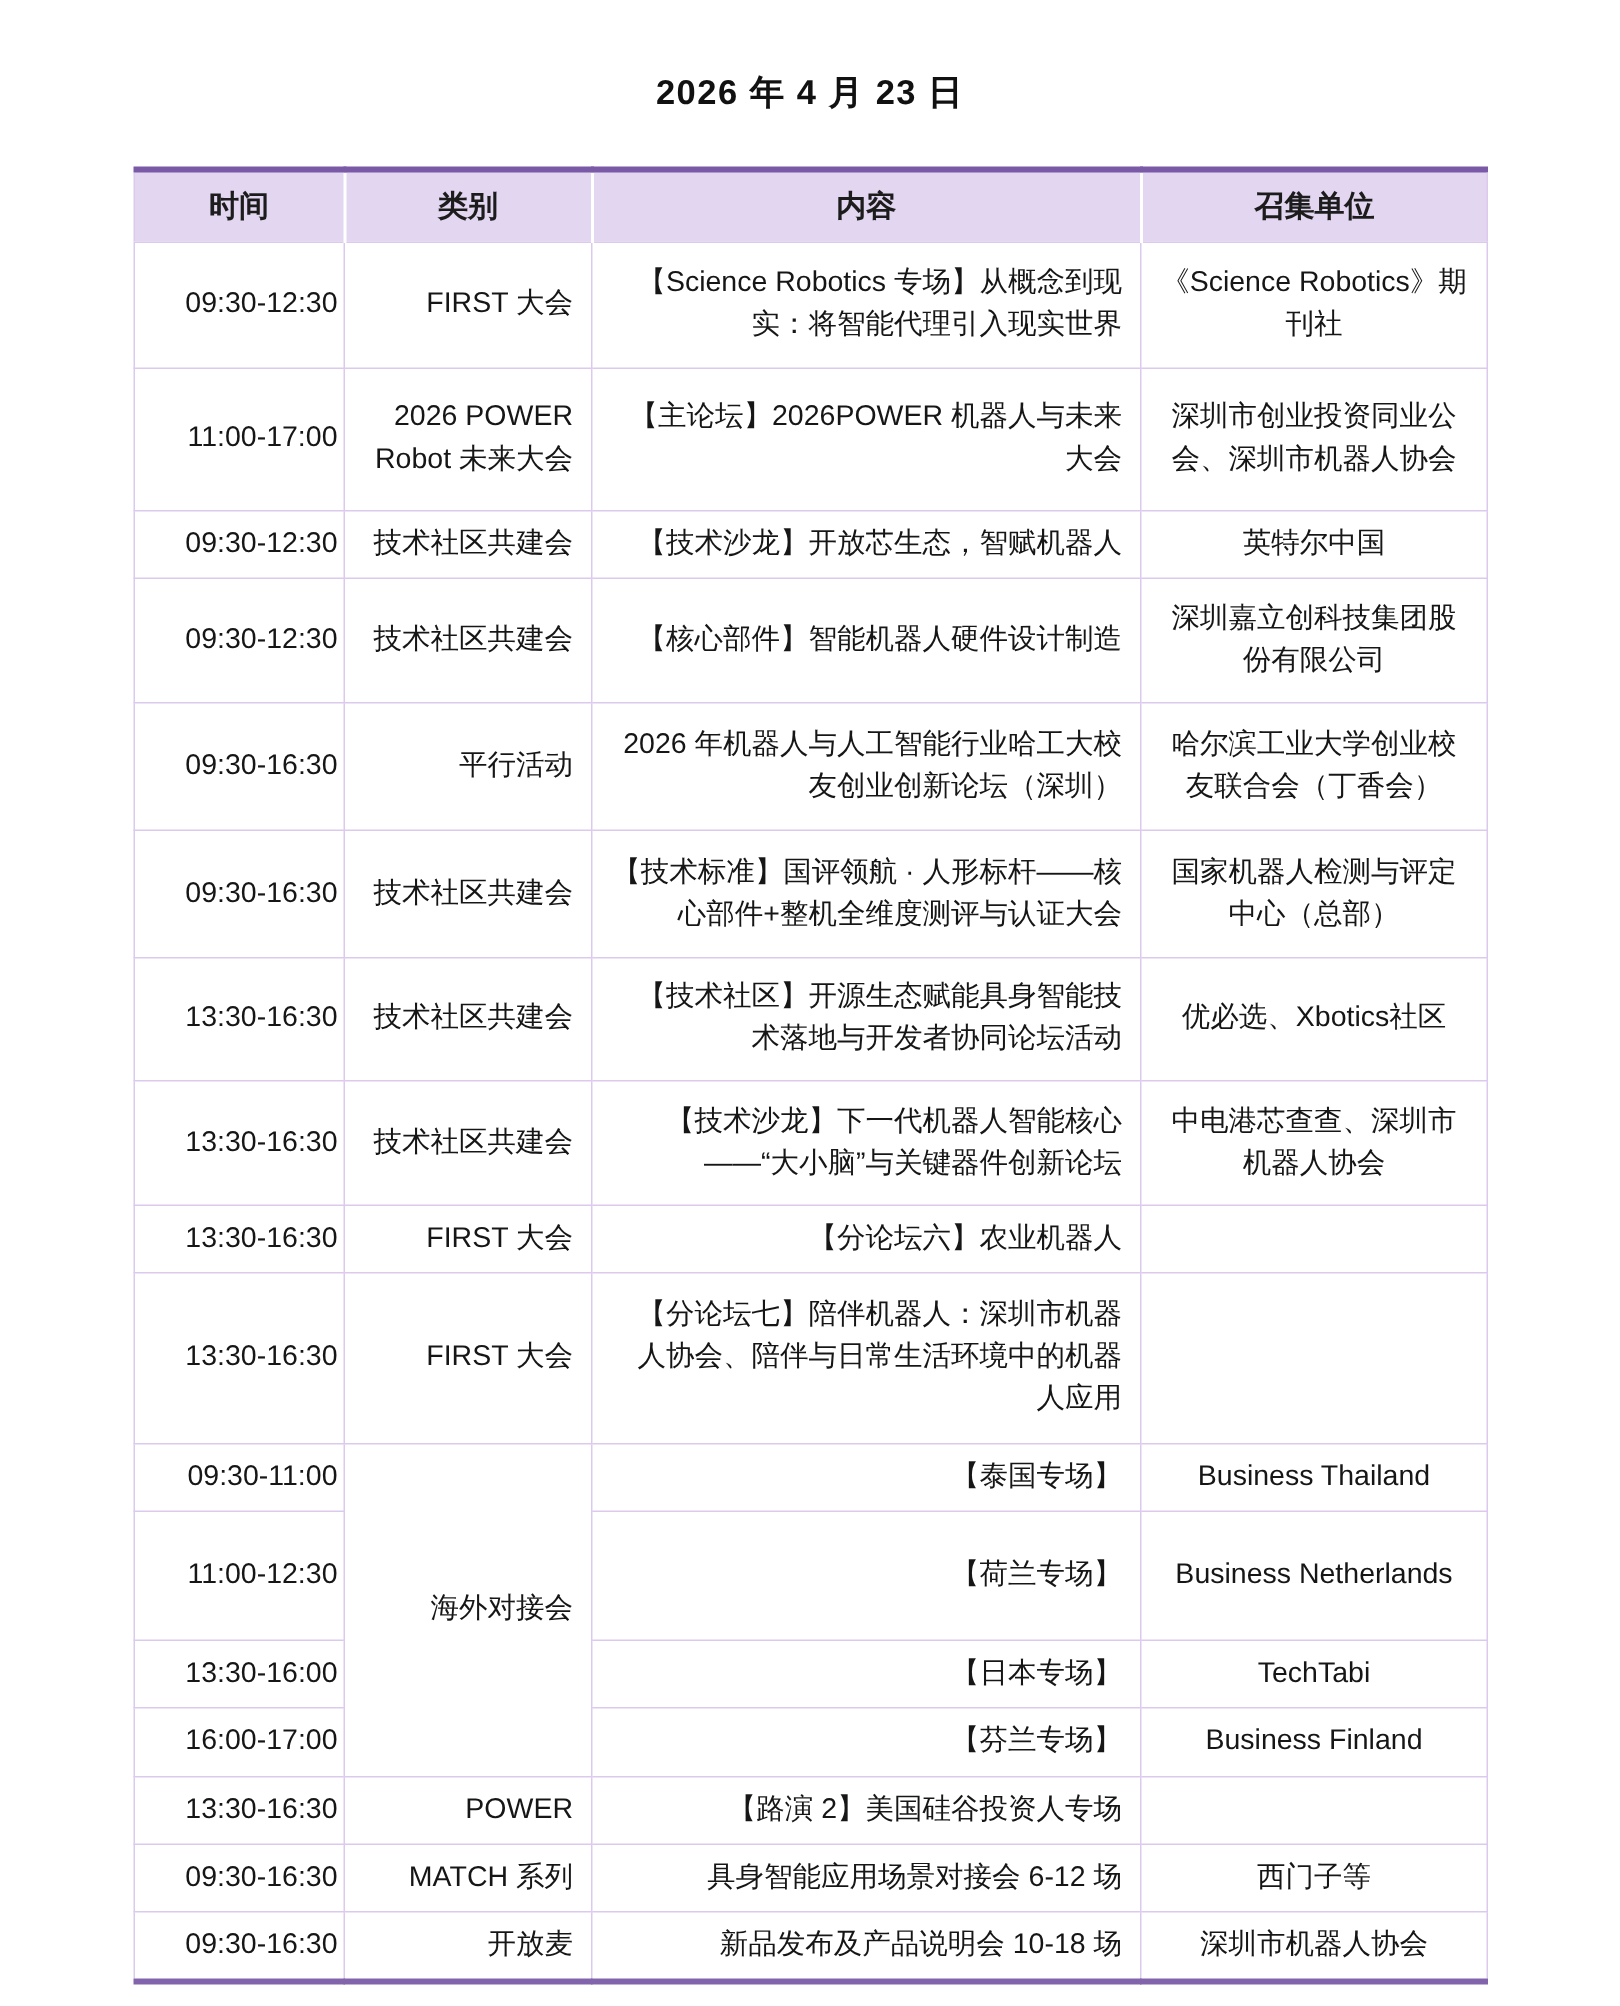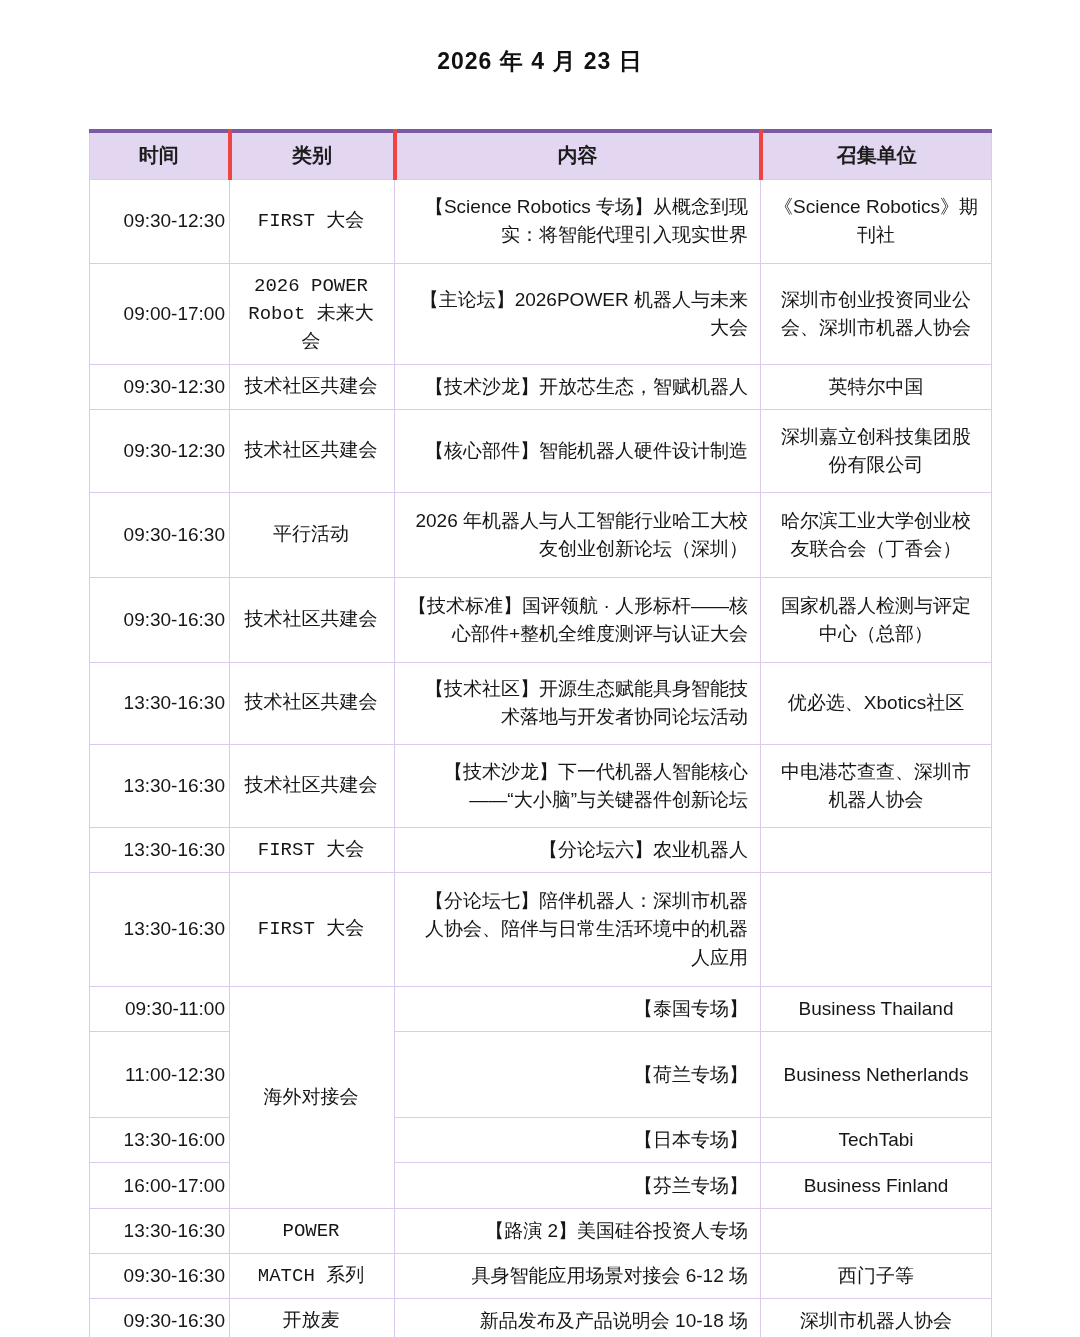--- a/index.html
+++ b/index.html
@@ -12,21 +12,21 @@
   .page {
     position: relative;
     width: 1080px;
     height: 1337px;
     background: #ffffff;
     overflow: hidden;
   }
   .page-title {
     margin: 0;
     padding-top: 46px;
-    padding-bottom: 52px;
+    padding-bottom: 34px;
     text-align: center;
     font-size: 23px;
     font-weight: bold;
     letter-spacing: 1px;
     color: #111111;
   }
   table.schedule {
     border-collapse: collapse;
     table-layout: fixed;
     margin-left: 89px;
@@ -40,40 +40,40 @@
   col.col-category { width: 165px; }
   col.col-content { width: 366px; }
   col.col-organizer { width: 231px; }
   th {
     background: #e3d6f0;
     font-size: 20px;
     font-weight: bold;
     color: #1c1c1c;
     height: 48px;
     padding: 8px 6px;
-    border-left: 4px solid #ef4444;
+    border-left: 2px solid #ef4444;
     border-right: 2px solid #ffffff;
     border-bottom: 1px solid #dcc9ee;
     text-align: center;
     vertical-align: middle;
   }
   th:first-child { border-left: none; }
   th:last-child { border-right: none; font-family: Liberation Serif, serif; }
   td {
     border: 1px solid #dcc9ee;
     font-size: 19px;
     line-height: 1.48;
     padding: 8px 12px;
     vertical-align: middle;
     color: #161616;
     font-weight: 500;
     word-break: break-word;
   }
   td.c-time { text-align: right; padding: 8px 4px; white-space: nowrap; }
-  td.c-cat { text-align: center; padding-left: 10px; font-family: Liberation Mono, monospace; }
+  td.c-cat { text-align: right; padding-left: 10px; }
   td.c-content { text-align: right; }
   td.c-org { text-align: center; }
 </style>
 </head>
 <body>
 
 <div class="page">
   <h1 class="page-title">2026 年 4 月 23 日</h1>
 
   <table class="schedule">
@@ -92,21 +92,21 @@
       </tr>
     </thead>
     <tbody>
       <tr style="height:84px">
         <td class="c-time">09:30-12:30</td>
         <td class="c-cat">FIRST 大会</td>
         <td class="c-content">【Science Robotics 专场】从概念到现实：将智能代理引入现实世界</td>
         <td class="c-org">《Science Robotics》期刊社</td>
       </tr>
       <tr style="height:95px">
-        <td class="c-time">09:00-17:00</td>
+        <td class="c-time">11:00-17:00</td>
         <td class="c-cat">2026 POWER Robot 未来大会</td>
         <td class="c-content">【主论坛】2026POWER 机器人与未来大会</td>
         <td class="c-org">深圳市创业投资同业公会、深圳市机器人协会</td>
       </tr>
       <tr style="height:45px">
         <td class="c-time">09:30-12:30</td>
         <td class="c-cat">技术社区共建会</td>
         <td class="c-content">【技术沙龙】开放芯生态，智赋机器人</td>
         <td class="c-org">英特尔中国</td>
       </tr>

